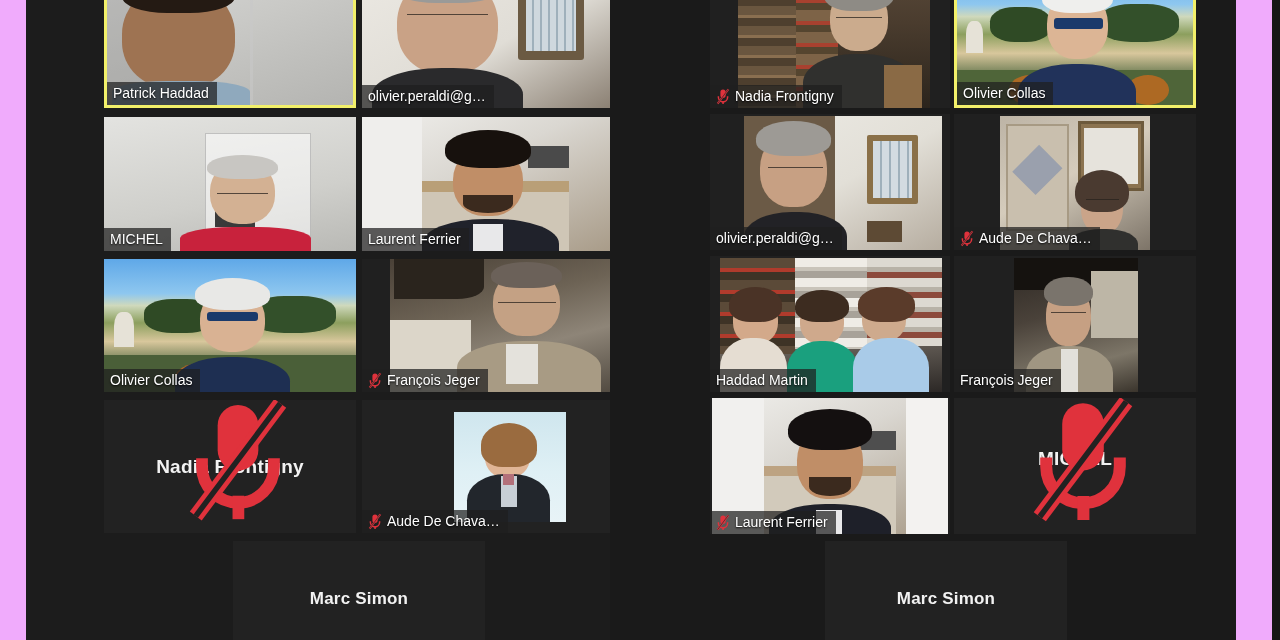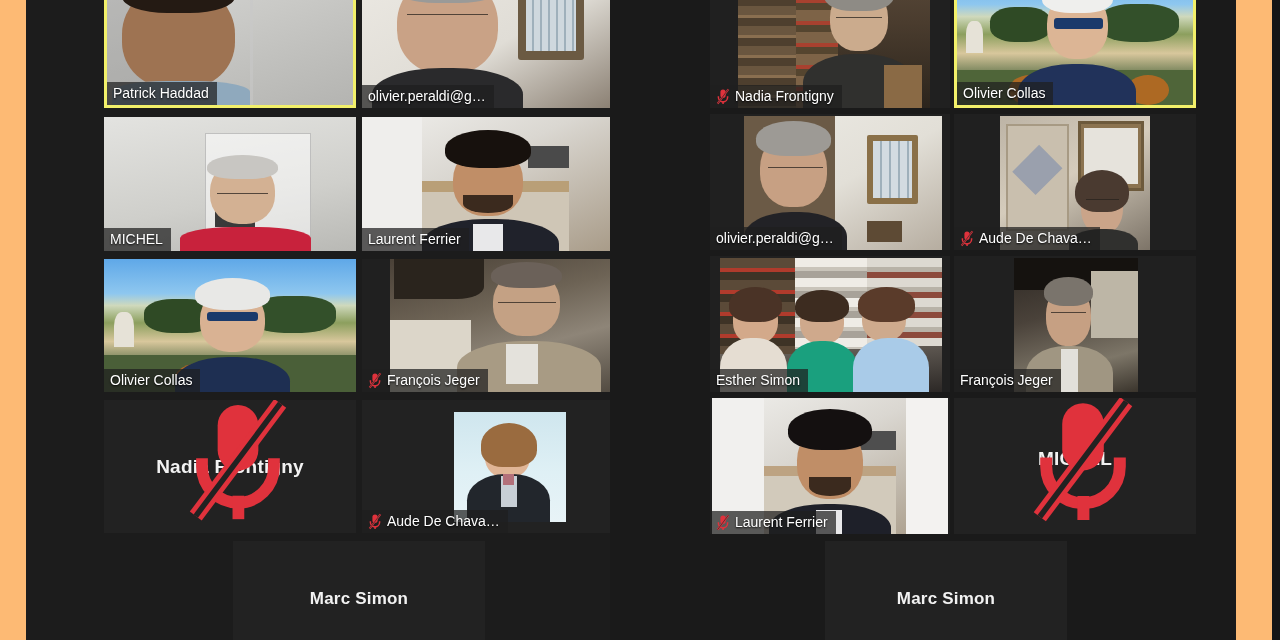--- a/index.html
+++ b/index.html
@@ -1,19 +1,19 @@
 <!DOCTYPE html>
 <html><head>
 <meta charset="utf-8">
 <style>
   * { margin:0; padding:0; box-sizing:border-box; }
   html,body{ width:1280px; height:640px; overflow:hidden; background:#000; }
   body{ font-family:"Liberation Sans", sans-serif; }
 
-  #stage{ position:relative; width:1280px; height:640px; background:#fdba74; }
+  #stage{ position:relative; width:1280px; height:640px; background:#f0abfc; }
 
   
   .panel{ position:absolute; background:#1c1c1c; }
   #panel-left { left:26px;  top:0;   width:584px;  height:640px; }
   #panel-right{ left:610px; top:0;   width:626px;  height:640px; background:#1a1a1a; }
 
   .tile{
     position:absolute;
     background:#202020;
     overflow:hidden;
@@ -361,21 +361,21 @@
           <div class="body" style="left:0;top:60%;width:30%;height:48%;background:#e5ddd2;"></div>
           <div class="head" style="left:36%;top:30%;width:20%;height:34%;background:#cfa98c;"></div>
           <div class="hair" style="left:34%;top:24%;width:24%;height:24%;background:#3d2c20;"></div>
           <div class="body" style="left:30%;top:62%;width:32%;height:46%;background:#1aa07e;"></div>
           <div class="head" style="left:64%;top:28%;width:20%;height:34%;background:#ceaa8d;"></div>
           <div class="hair" style="left:62%;top:22%;width:26%;height:26%;background:#5a3b2a;"></div>
           <div class="body" style="left:60%;top:60%;width:34%;height:48%;background:#a9cbe8;"></div>
         </div>
       </div>
       <div class="badge">
-        <span>Esther Simon</span>
+        <span>Haddad Martin</span>
       </div>
     </div>
 
     <div class="tile" style="left:344px; top:256px; width:242px; height:136px;">
       <div class="vid" style="left:60px; top:2px; right:58px; bottom:0;">
         <div class="scene sc-dark" style="background:linear-gradient(165deg,#2c2722 0%,#4a423a 40%,#7d7668 75%,#3a342c 100%);">
           <div class="rect" style="left:0;top:0;width:100%;height:24%;background:#15120f;"></div>
           <div class="rect" style="left:62%;top:10%;width:38%;height:50%;background:#bdb6a6;"></div>
           <div class="head" style="left:26%;top:20%;width:36%;height:46%;background:#c6a083;"></div>
           <div class="hair" style="left:24%;top:14%;width:40%;height:22%;background:#7a746c;"></div>

